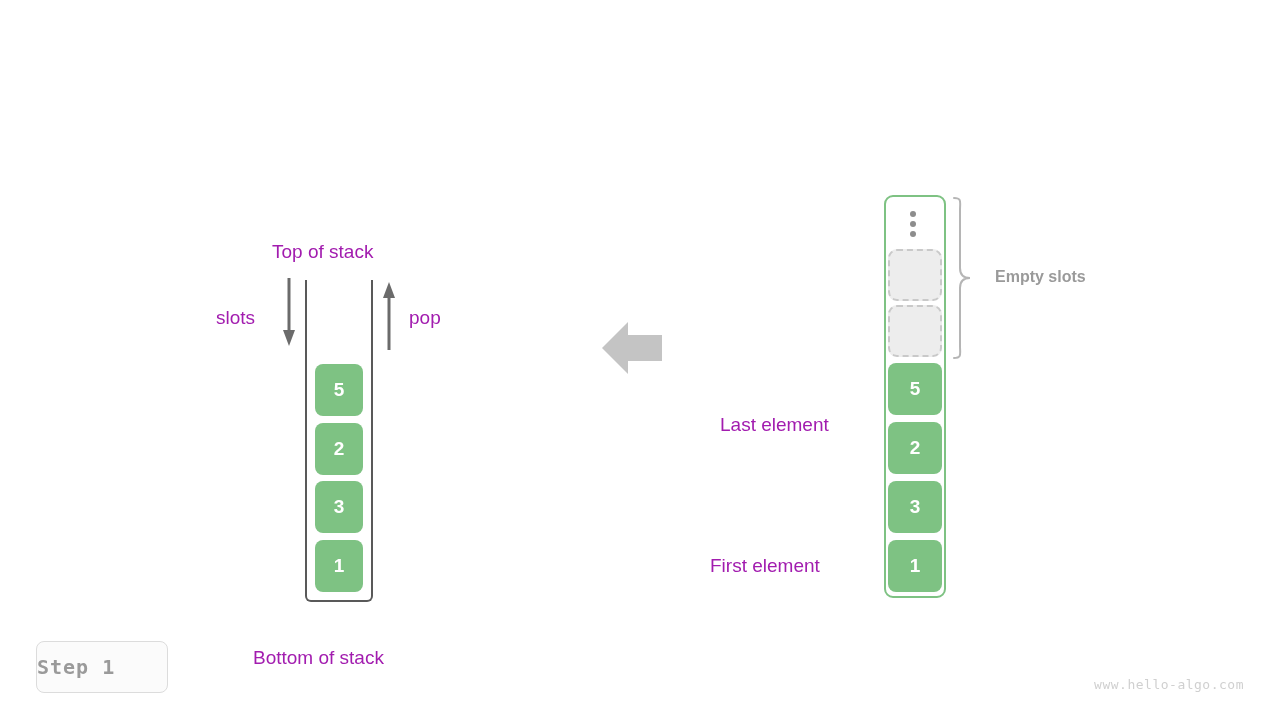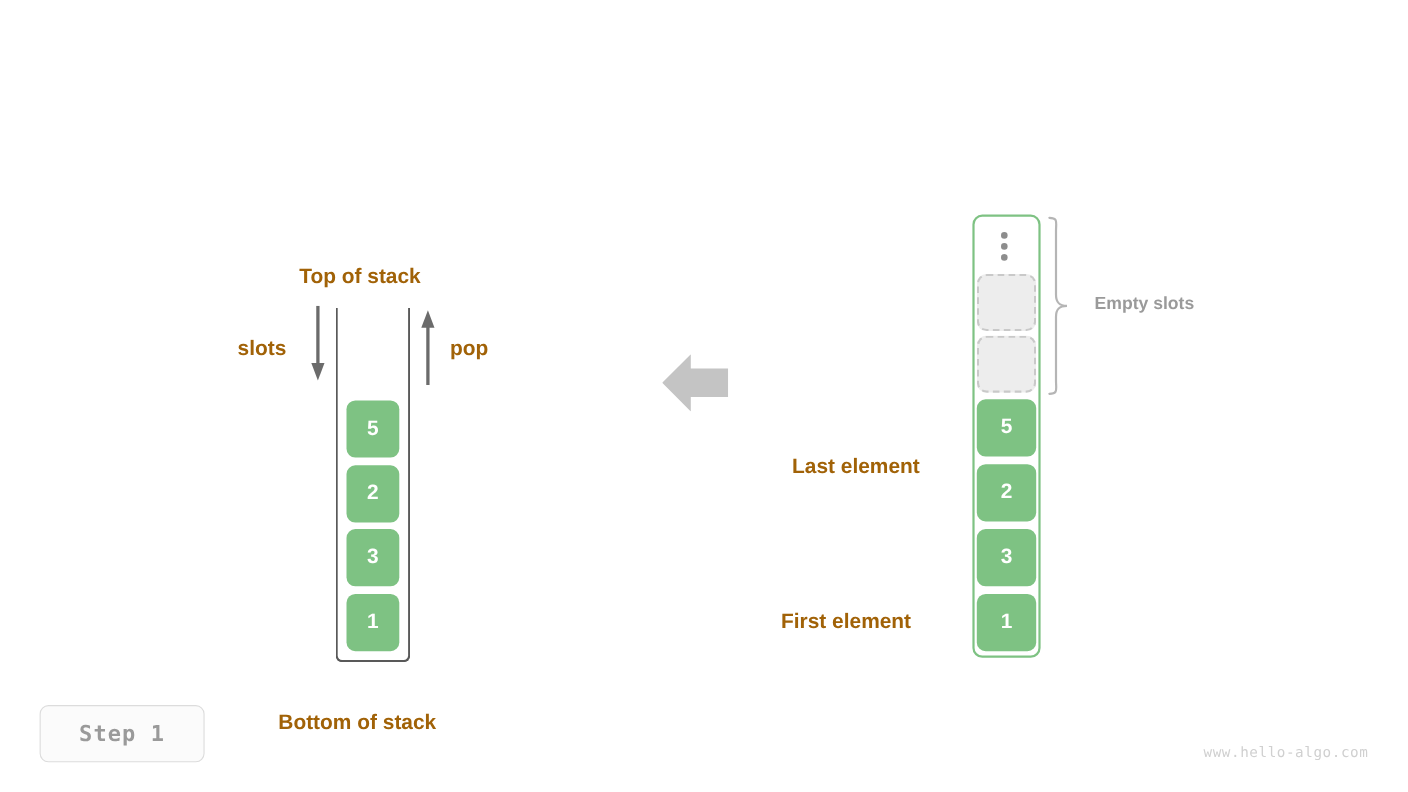--- a/index.html
+++ b/index.html
@@ -17,22 +17,22 @@
   }
 
   .canvas {
     position: absolute;
     inset: 0;
   }
 
   
   .label-dark {
     position: absolute;
-    color: #a16207;
-    font-weight: bold;
+    color: #a21caf;
+    font-weight: normal;
     font-size: 19px;
     white-space: nowrap;
     line-height: 1;
   }
   .label-gray {
     position: absolute;
     color: #9a9a9a;
     font-weight: bold;
     font-size: 16px;
     white-space: nowrap;
@@ -157,28 +157,27 @@
     top: 196px;
     width: 20px;
     height: 164px;
   }
 
   
   #step-badge {
     position: absolute;
     left: 36px;
     top: 641px;
-    width: 150px;
+    width: 132px;
     height: 52px;
     border: 1px solid #dcdcdc;
     border-radius: 8px;
     background: #fbfbfb;
     display: flex;
     align-items: center;
-    justify-content: center;
     box-sizing: border-box;
   }
   #step-badge span {
     font-family: "DejaVu Sans Mono", monospace;
     font-size: 20px;
     font-weight: bold;
     color: #9a9a9a;
     letter-spacing: 1px;
   }
 

